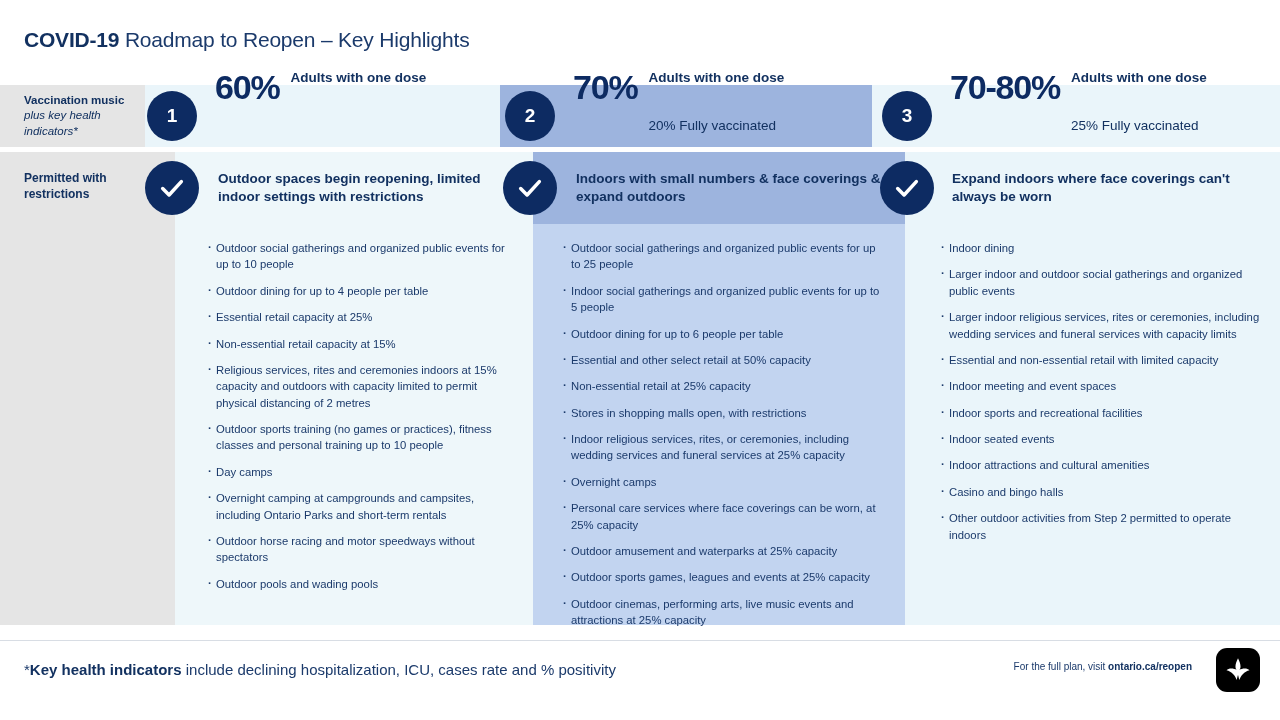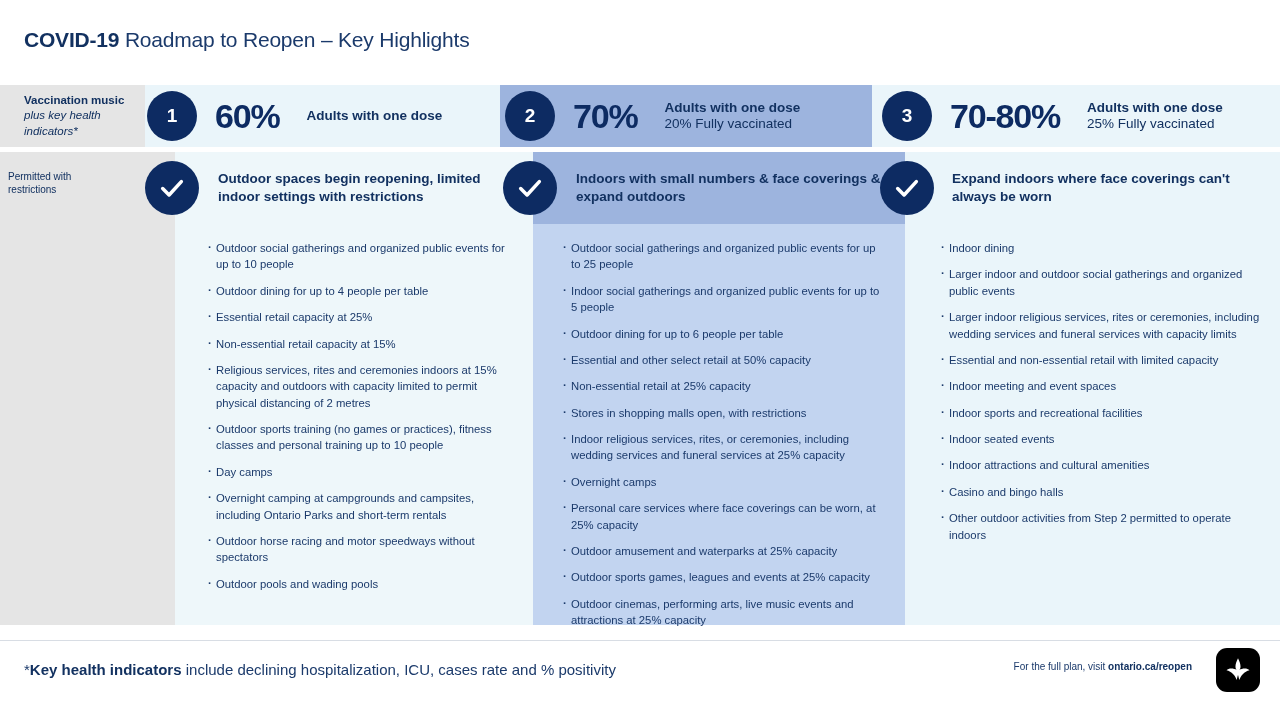--- a/index.html
+++ b/index.html
@@ -64,53 +64,53 @@
   }
 
   
   .lbl-vax {
     position: absolute; left: 24px; top: 93px;
     width: 118px; font-size: 11.5px; line-height: 1.34; color: #123160;
   }
   .lbl-vax .strong { font-weight: bold; }
   .lbl-vax .ital { font-style: italic; }
   .lbl-perm {
-    position: absolute; left: 8px; top: 170px;
-    width: 130px; font-size: 10px; line-height: 1.34;
-    font-weight: normal; color: #123160;
+    position: absolute; left: 24px; top: 170px;
+    width: 130px; font-size: 12px; line-height: 1.34;
+    font-weight: bold; color: #123160;
   }
 
   
   .circle {
     position: absolute;
     background: #0d2b62;
     border-radius: 50%;
     display: flex; align-items: center; justify-content: center;
   }
   .num-circle { width: 50px; height: 50px; top: 91px; }
   .num-circle span {
     color: #ffffff; font-size: 19px; font-weight: bold;
   }
   .chk-circle { width: 54px; height: 54px; top: 161px; }
   .chk-circle svg { width: 28px; height: 28px; display: block; }
 
   #num1 { left: 147px; } #num2 { left: 505px; } #num3 { left: 882px; }
   #chk1 { left: 145px; } #chk2 { left: 503px; } #chk3 { left: 880px; }
 
   
-  .vax-item { position: absolute; top: 85px; height: 62px; display: flex; align-items: center; gap: 16px; }
+  .vax-item { position: absolute; top: 70px; height: 62px; display: flex; align-items: flex-start; }
   .pct {
     font-size: 34px; font-weight: bold; color: #0d2b62;
     letter-spacing: -1.2px; line-height: 1;
   }
   .pct-label {
     margin-left: 11px; font-size: 13.5px; line-height: 1.22; color: #123160;
   }
   .pct-label .l1 { font-weight: bold; display: block; }
-  .pct-label .l2 { font-weight: normal; display: block; }
+  .pct-label .l2 { font-weight: normal; display: block; margin-top: 32px; }
   #vaxitem1 { left: 215px; } #vaxitem2 { left: 573px; } #vaxitem3 { left: 950px; }
 
   
   .col-head {
     position: absolute; top: 152px; height: 72px;
     display: flex; align-items: center;
     font-size: 13.5px; font-weight: bold; line-height: 1.33; color: #123160;
   }
   #colhead1 { left: 218px; width: 300px; }
   #colhead2 { left: 576px; width: 320px; }

